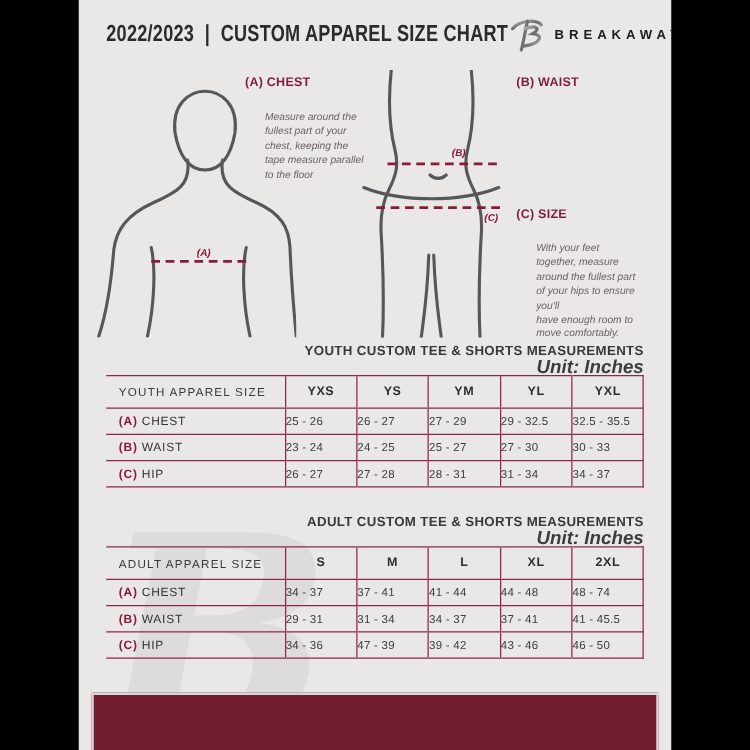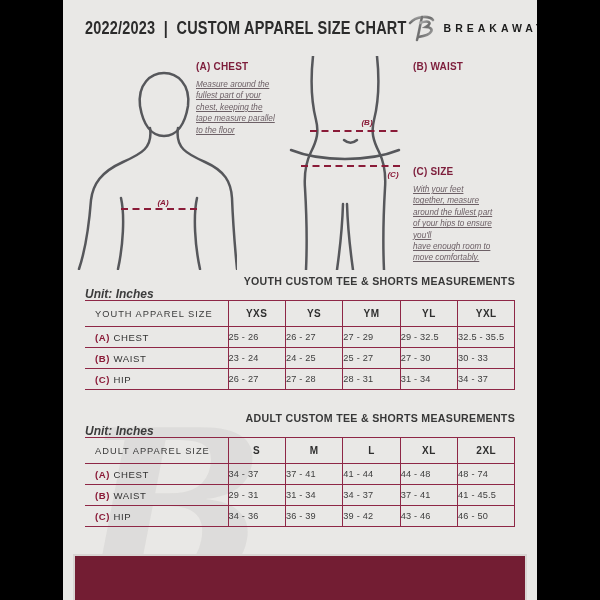--- a/index.html
+++ b/index.html
@@ -11,35 +11,35 @@
   .hdr{position:absolute;left:0;top:0;width:474px;height:56px;display:flex;align-items:center;
        justify-content:space-between;padding:0 25px 0 22px;box-sizing:border-box;z-index:2;}
   .hdr-title{font-weight:700;font-size:14.5px;color:#2b2b2b;letter-spacing:.2px;white-space:pre;
              transform:scaleY(1.28);transform-origin:left center;}
   .brand{display:flex;align-items:center;}
   .brand-name{font-size:10.5px;font-weight:700;letter-spacing:4px;color:#1c1c1c;margin-left:7px;}
 
   
   .sec{position:absolute;z-index:2;}
   .sec h3{margin:0 0 7px 0;font-size:10px;font-weight:700;color:#7d1d3b;letter-spacing:.2px;}
-  .sec p{margin:0;font-size:8.2px;font-style:italic;line-height:11.4px;color:#6d6066;white-space:pre-line;text-decoration:underline;}
+  .sec p{margin:16px;font-size:8.2px;font-style:italic;line-height:11.4px;color:#6d6066;white-space:pre-line;}
 
   
   .fig{position:absolute;z-index:1;}
   .fig path.body{stroke:#56575b;stroke-width:2.5;fill:none;stroke-linecap:round;}
   .fig path.dash{stroke:#8a1b38;stroke-width:2.2;fill:none;stroke-dasharray:7 4.5;}
   .fig text{font-family:"Liberation Sans",sans-serif;font-size:8px;font-style:italic;
             font-weight:700;fill:#8a1b38;}
 
   
   .tblock{position:absolute;left:22px;width:430px;z-index:2;}
   .t-title{margin:0;font-size:10.6px;font-weight:700;color:#383838;letter-spacing:.3px;
            text-align:right;line-height:14px;}
-  .t-unit{margin:0;font-size:12px;font-weight:700;font-style:italic;color:#3c3c3c;
-          text-align:left;line-height:12px;}
+  .t-unit{margin:0;font-size:15px;font-weight:700;font-style:italic;color:#3c3c3c;
+          text-align:right;line-height:12px;}
   table{width:430px;border-collapse:collapse;table-layout:fixed;margin-top:0;}
   col.c-label{width:143px;}
   col.c-val{width:57.4px;}
   thead tr{height:26px;} tbody tr{height:21px;}
   th,td{border-top:1px solid #8e2746;border-bottom:1px solid #8e2746;padding:0;}
   th.lbl{font-size:9.3px;font-weight:400;letter-spacing:1px;color:#3a3a3a;text-align:left;padding-left:10px;}
   th.val{font-size:10px;font-weight:700;color:#2f2f2f;letter-spacing:.5px;text-align:center;}
   td.lbl{font-size:9.6px;letter-spacing:.6px;color:#333;text-align:left;padding-left:10px;}
   td.lbl .pfx{color:#8a1b38;font-weight:700;}
   td.val{font-size:9.2px;color:#3d3d3d;letter-spacing:.2px;text-align:left;}
@@ -210,21 +210,21 @@
             <td class="lbl"><span class="pfx">(B)</span> <span>WAIST</span></td>
             <td class="val">29 - 31</td>
             <td class="val">31 - 34</td>
             <td class="val">34 - 37</td>
             <td class="val">37 - 41</td>
             <td class="val">41 - 45.5</td>
           </tr>
           <tr>
             <td class="lbl"><span class="pfx">(C)</span> <span>HIP</span></td>
             <td class="val">34 - 36</td>
-            <td class="val">36 - 39</td>
+            <td class="val">47 - 39</td>
             <td class="val">39 - 42</td>
             <td class="val">43 - 46</td>
             <td class="val">46 - 50</td>
           </tr>
         </tbody>
       </table>
     </div>
 
     <div class="band"></div>
 

